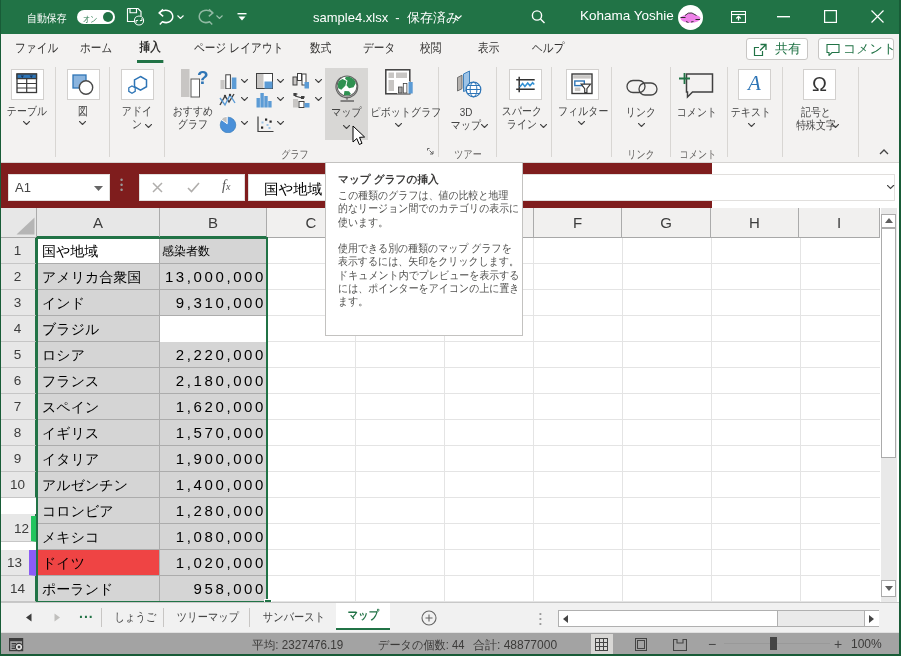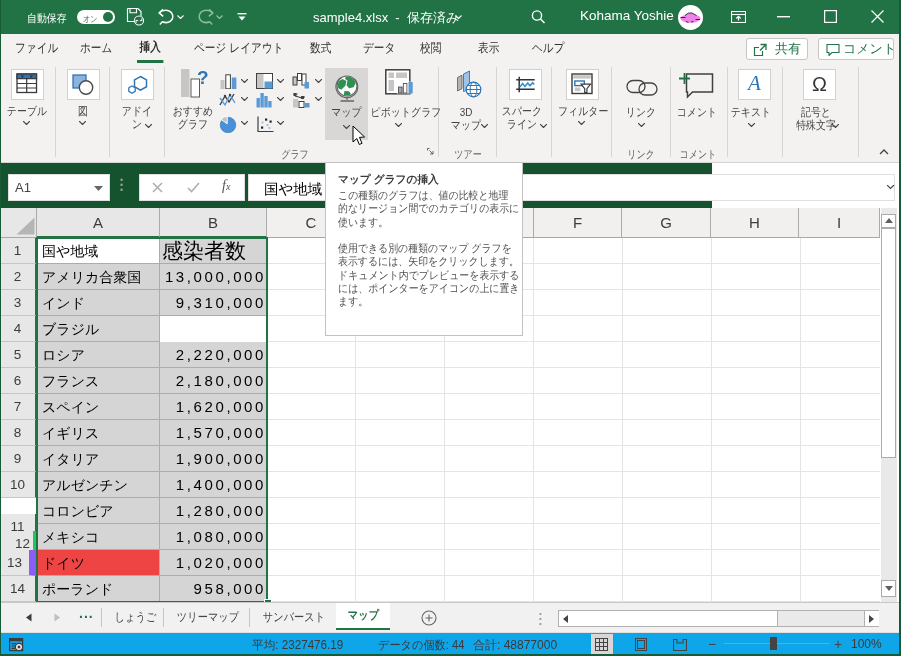--- a/index.html
+++ b/index.html
@@ -17,33 +17,33 @@
 .rtab.active{font-weight:bold;border-bottom:3px solid #217346;height:26px;line-height:27px;}
 .topbtn{position:absolute;top:4px;height:20px;line-height:19px!important;background:#fff;border:1px solid #c8c6c4;border-radius:3px;font-size:13px;color:#217346;line-height:21px;white-space:nowrap;}
 
 .ribbon{position:absolute;left:0;top:63px;width:901px;height:99px;background:#f3f2f1;border-bottom:1px solid #d5d3d1;}
 .rsep{position:absolute;top:4px;width:1px;height:90px;background:#d8d6d3;}
 .glabel{position:absolute;top:84px;font-size:11px;color:#605e5c;white-space:nowrap;text-align:center;transform:scaleX(0.82);}
 .iconbox{position:absolute;background:#fff;border:1px solid #d2d0ce;}
 .rlabel{position:absolute;font-size:11.5px;color:#444;text-align:center;line-height:13px;white-space:nowrap;transform:scaleX(0.86);}
 .mini{position:absolute;}
 
-.fbar{position:absolute;left:0;top:163px;width:712px;height:45px;background:#14532d;}
+.fbar{position:absolute;left:0;top:163px;width:712px;height:45px;background:#7f1d1d;}
 .fbox{position:absolute;top:11px;height:27px;background:#fff;border:1px solid #e1dfdd;box-sizing:border-box;}
 
 .grid{position:absolute;left:0;top:208px;width:880px;height:394px;background:#fff;}
 .chead{position:absolute;top:0;height:30px;background:#f1f0ef;border-right:1px solid #ababab;border-bottom:1px solid #a8a8a8;box-sizing:border-box;text-align:center;font-size:15px;color:#3c3c3c;line-height:29px;}
 .rhead{position:absolute;left:0;width:37px;background:#e7e7e7;border-right:1px solid #9a9a9a;border-bottom:1px solid #c6c6c6;box-sizing:border-box;text-align:center;font-size:13.5px;color:#3c3c3c;}
 .cell{position:absolute;box-sizing:border-box;border-right:1px solid #acacac;border-bottom:1px solid #acacac;font-size:14px;color:#000;overflow:hidden;white-space:nowrap;}
 
 .vscroll{position:absolute;left:881px;top:208px;width:16px;height:394px;background:#e9e9e9;box-sizing:border-box;}
 
 .sheetbar{position:absolute;left:0;top:602px;width:901px;height:30px;background:#f1f1f1;border-top:1px solid #c8c8c8;box-sizing:border-box;font-size:12px;color:#444;}
 
-.statusbar{position:absolute;left:0;top:632px;width:901px;height:24px;background:#0ea5e9;border-top:1px solid #e0e0e0;box-sizing:border-box;font-size:12px;color:#3b3a39;padding-left:32px;}
+.statusbar{position:absolute;left:0;top:632px;width:901px;height:24px;background:#a3a3a3;border-top:1px solid #e0e0e0;box-sizing:border-box;font-size:12px;color:#3b3a39;padding-left:32px;}
 
 .tooltip{position:absolute;left:325px;top:162px;width:198px;height:174px;background:#fff;border:1px solid #c3c2c0;box-sizing:border-box;z-index:60;font-size:11px;color:#3b3a39;}
 
 .wborder{position:absolute;left:0;top:0;width:901px;height:656px;box-sizing:border-box;border-left:1px solid #185c37;border-right:2px solid #185c37;border-bottom:2px solid #185c37;pointer-events:none;z-index:99;}
 </style></head>
 <body>
 <div class="win">
   <div class="titlebar">
     <div class="tb-txt" style="left:27px;top:11px;font-size:11px;transform:scaleX(0.9);transform-origin:0 50%;">自動保存</div>
     <div class="pill">
@@ -431,25 +431,25 @@
     <div class="rhead" style="top:56px;height:26px;line-height:26px;border-right:2px solid #217346;">2</div>
     <div class="rhead" style="top:82px;height:26px;line-height:26px;border-right:2px solid #217346;">3</div>
     <div class="rhead" style="top:108px;height:26px;line-height:26px;border-right:2px solid #217346;">4</div>
     <div class="rhead" style="top:134px;height:26px;line-height:26px;border-right:2px solid #217346;">5</div>
     <div class="rhead" style="top:160px;height:26px;line-height:26px;border-right:2px solid #217346;">6</div>
     <div class="rhead" style="top:186px;height:26px;line-height:26px;border-right:2px solid #217346;">7</div>
     <div class="rhead" style="top:212px;height:26px;line-height:26px;border-right:2px solid #217346;">8</div>
     <div class="rhead" style="top:238px;height:26px;line-height:26px;border-right:2px solid #217346;">9</div>
     <div class="rhead" style="top:264px;height:26px;line-height:26px;border-right:2px solid #217346;">10</div>
     <div class="rhead" style="top:306px;height:26px;line-height:26px;border-right:2px solid #217346;">11</div>
-    <div class="rhead" style="top:323px;height:26px;line-height:26px;border-right:4px solid #22c55e;padding-left:12px;">12</div>
+    <div class="rhead" style="top:308px;height:26px;line-height:26px;border-right:6px solid #22c55e;padding-left:12px;">12</div>
     <div class="rhead" style="top:342px;height:26px;line-height:26px;border-right:8px solid #8b5cf6;">13</div>
     <div class="rhead" style="top:368px;height:26px;line-height:26px;border-right:2px solid #217346;">14</div>
     <div class="cell" style="left:37px;top:30px;width:123px;height:26px;line-height:26px;padding-left:5px;background:#fff;">国や地域</div>
-    <div class="cell" style="left:160px;top:30px;width:107px;height:26px;line-height:26px;padding-left:2px;background:#d5d5d5;font-size:21px;">感染者数</div>
+    <div class="cell" style="left:160px;top:30px;width:107px;height:26px;line-height:26px;padding-left:2px;background:#d5d5d5;font-size:12px;">感染者数</div>
     <div class="cell" style="left:37px;top:56px;width:123px;height:26px;line-height:26px;padding-left:5px;background:#d5d5d5;">アメリカ合衆国</div>
     <div class="cell" style="left:160px;top:56px;width:107px;height:26px;line-height:26px;text-align:right;padding-right:0px;background:#d5d5d5;font-size:15px;letter-spacing:2.6px;">13,000,000</div>
     <div class="cell" style="left:37px;top:82px;width:123px;height:26px;line-height:26px;padding-left:5px;background:#d5d5d5;">インド</div>
     <div class="cell" style="left:160px;top:82px;width:107px;height:26px;line-height:26px;text-align:right;padding-right:0px;background:#d5d5d5;font-size:15px;letter-spacing:2.6px;">9,310,000</div>
     <div class="cell" style="left:37px;top:108px;width:123px;height:26px;line-height:26px;padding-left:5px;background:#d5d5d5;">ブラジル</div>
     <div class="cell" style="left:37px;top:134px;width:123px;height:26px;line-height:26px;padding-left:5px;background:#d5d5d5;">ロシア</div>
     <div class="cell" style="left:160px;top:134px;width:107px;height:26px;line-height:26px;text-align:right;padding-right:0px;background:#d5d5d5;font-size:15px;letter-spacing:2.6px;">2,220,000</div>
     <div class="cell" style="left:37px;top:160px;width:123px;height:26px;line-height:26px;padding-left:5px;background:#d5d5d5;">フランス</div>
     <div class="cell" style="left:160px;top:160px;width:107px;height:26px;line-height:26px;text-align:right;padding-right:0px;background:#d5d5d5;font-size:15px;letter-spacing:2.6px;">2,180,000</div>
     <div class="cell" style="left:37px;top:186px;width:123px;height:26px;line-height:26px;padding-left:5px;background:#d5d5d5;">スペイン</div>

